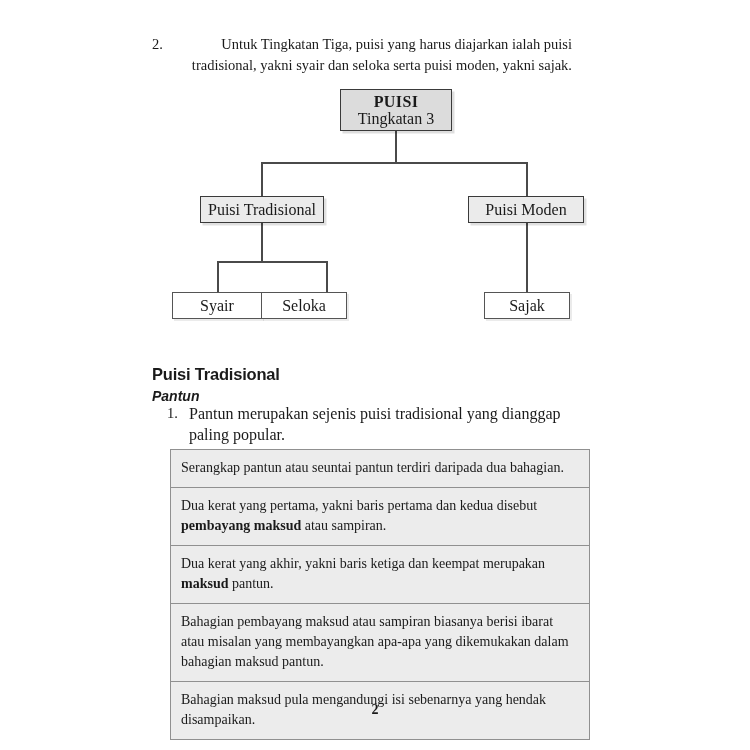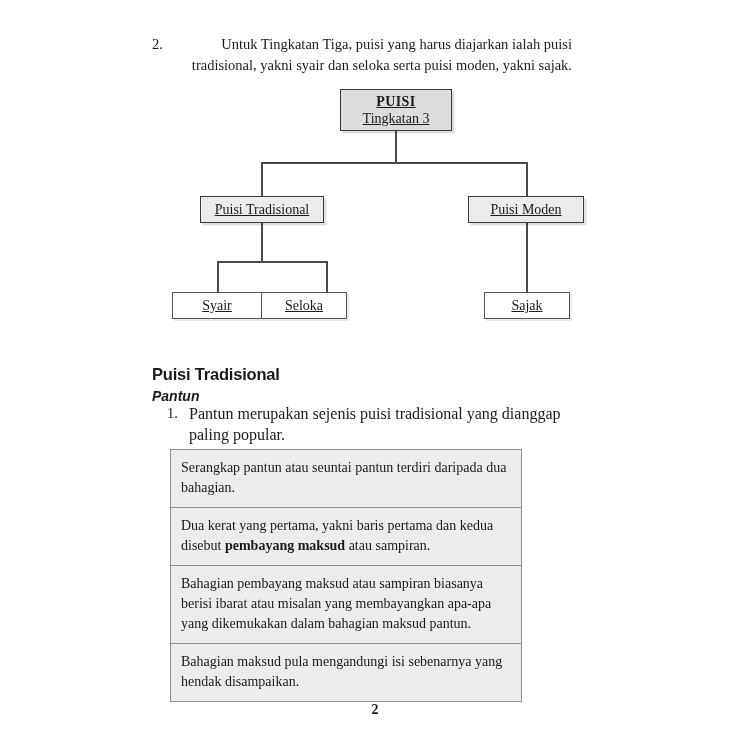--- a/index.html
+++ b/index.html
@@ -54,25 +54,24 @@
   }
   .node {
     position: absolute;
     box-sizing: border-box;
     border: 1.4px solid #3a3a3a;
     display: flex;
     flex-direction: column;
     align-items: center;
     justify-content: center;
     text-align: center;
-    font-size: 14px;
+    font-size: 16px;
     line-height: 17px;
     background: #ffffff;
     z-index: 3;
-    text-decoration: underline;
   }
   .node.filled {
     background: #dcdcdc;
     box-shadow: 2.5px 2.5px 0 rgba(0,0,0,0.13);
   }
   .node.filled-light {
     background: #ebebeb;
     box-shadow: 2.5px 2.5px 0 rgba(0,0,0,0.12);
   }
   .node.plain {
@@ -131,21 +130,21 @@
     flex: 1;
     font-size: 16px;
     line-height: 21px;
   }
 
   
   .table {
     position: absolute;
     left: 170px;
     top: 449px;
-    width: 352px;
+    width: 420px;
     box-sizing: border-box;
     border: 1.1px solid #909090;
     background: #ececec;
   }
   .trow {
     box-sizing: border-box;
     border-bottom: 1.1px solid #909090;
     padding: 8px 10px 9px 10px;
     font-size: 14px;
     line-height: 20px;
@@ -217,19 +216,20 @@
   <div class="sec-sub">Pantun</div>
 
   <div class="list-item">
     <div class="list-num">1.</div>
     <div class="list-text">Pantun merupakan sejenis puisi tradisional yang dianggap paling popular.</div>
   </div>
 
   <div class="table" id="facts-table">
       <div class="trow"><span>Serangkap pantun atau seuntai pantun terdiri daripada dua bahagian.</span></div>
       <div class="trow"><span>Dua kerat yang pertama, yakni baris pertama dan kedua disebut </span><b>pembayang maksud</b><span> atau sampiran.</span></div>
+      <div class="trow"><span>Dua kerat yang akhir, yakni baris ketiga dan keempat merupakan </span><b>maksud</b><span> pantun.</span></div>
       <div class="trow"><span>Bahagian pembayang maksud atau sampiran biasanya berisi ibarat atau misalan yang membayangkan apa-apa yang dikemukakan dalam bahagian maksud pantun.</span></div>
       <div class="trow"><span>Bahagian maksud pula mengandungi isi sebenarnya yang hendak disampaikan.</span></div>
     </div>
 
   <div class="page-num">2</div>
 
 </div>
 
 </body></html>

